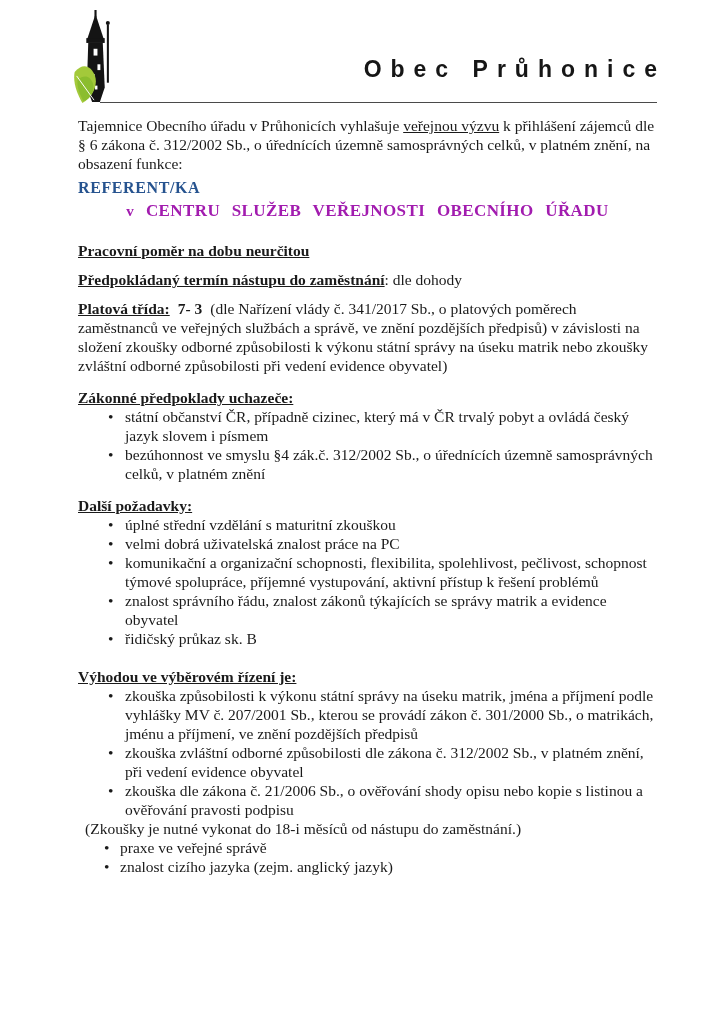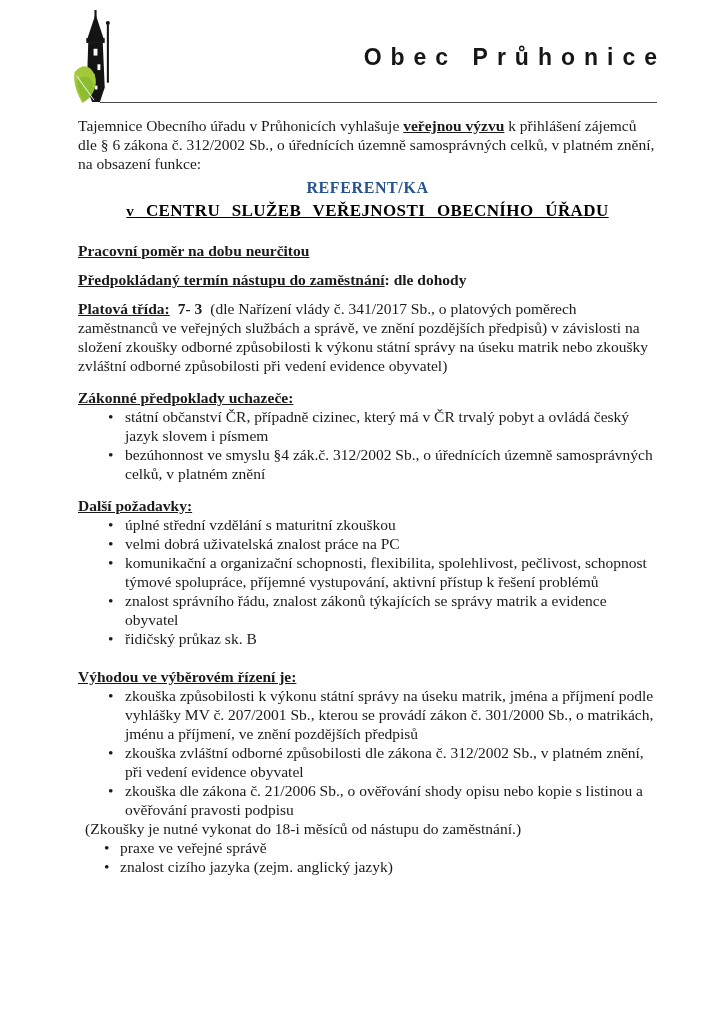--- a/index.html
+++ b/index.html
@@ -12,49 +12,48 @@
     font-family:"Liberation Serif", serif;
     font-size:15.5px;
     line-height:19px;
     color:#1a1a1a;
     overflow:hidden;
   }
   
   .header { position:absolute; top:0; left:0; right:0; height:106px; }
   .logo { position:absolute; left:74px; top:10px; width:44px; height:95px; }
   .header-text {
-    position:absolute; right:67px; top:48px; text-align:right;
+    position:absolute; right:67px; top:60px; text-align:right;
     font-family:"Liberation Sans", sans-serif; color:#161616;
   }
   .org-name {
     font-size:23px; font-weight:bold;
     letter-spacing:9px; margin-right:-9px; white-space:nowrap;
   }
   .org-address {
     margin-top:6px; font-size:13.5px;
     letter-spacing:4.2px; margin-right:-4.2px; white-space:nowrap;
   }
   .header-rule {
     position:absolute; left:100px; right:67px; top:102px;
     border-top:1.6px solid #4a4a4a;
   }
   
   .content { position:absolute; top:116px; left:78px; right:67px; }
-  .b { font-weight:bold; }
+  .b { font-weight:normal; }
   .u { text-decoration:underline; }
   .intro { margin-bottom:5px; }
   .pos-title {
-    text-align:center; font-weight:bold; color:#26538f;
+    text-align:left; font-weight:bold; color:#26538f;
     font-size:16px; line-height:20px; letter-spacing:0.6px; margin-top:2px;
   }
   .pos-subtitle {
-    text-align:center; font-weight:bold; color:#000000;
+    text-align:center; font-weight:bold; color:#a21caf;
     font-size:17px; line-height:22px; letter-spacing:0.4px; word-spacing:7px;
     margin-top:2px;
-    text-decoration:underline;
   }
   .pos-subtitle .v-small { font-size:15px; }
   .sec { margin-top:13px; }
   .sec.gap-lg { margin-top:19px; }
   .sec.gap-md { margin-top:15px; }
   .sec.gap-sm { margin-top:10px; }
   .sec-heading { font-weight:bold; text-decoration:underline; }
   .grade { font-weight:bold; margin:0 8px; }
   .bullet { position:relative; padding-left:47px; }
   .bullet::before {

